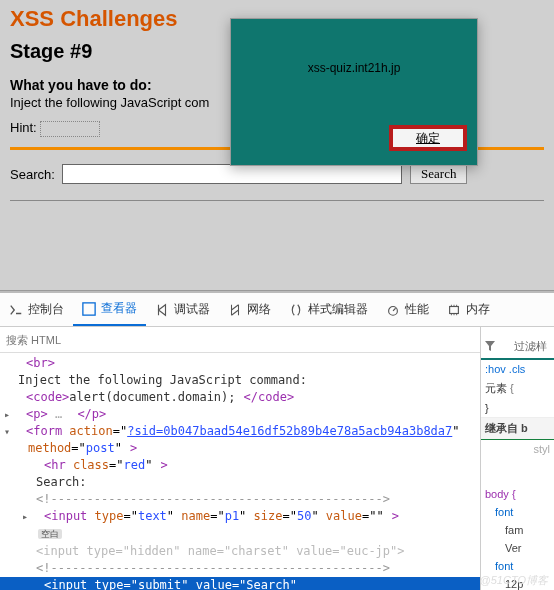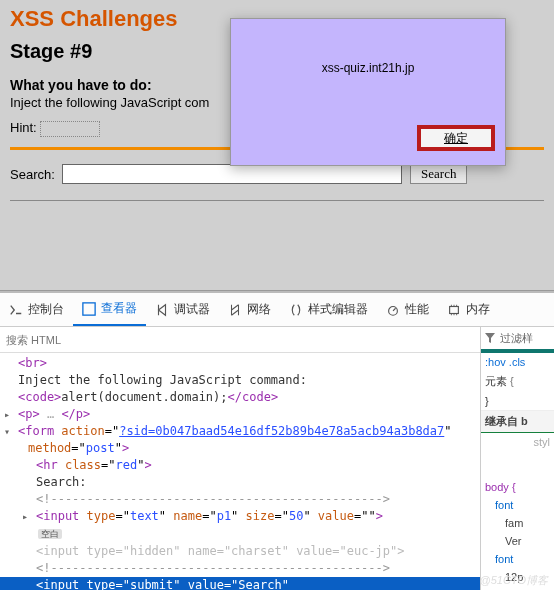--- a/index.html
+++ b/index.html
@@ -12,44 +12,44 @@
 .hint-row { margin: 8px 0 10px 0; }
 .hint-box { display: inline-block; border: 1px dotted #888; width: 60px; height: 16px; vertical-align: middle; }
 .orange-hr { border: none; border-top: 3px solid #f28c00; margin: 8px 0 14px 0; }
 .search-row { margin-bottom: 10px; }
 .search-input { width: 340px; height: 20px; border: 1px solid #666; background: #fff; margin: 0 4px; font-family: monospace; }
 .search-btn { padding: 1px 10px; font-family: Verdana; font-size: 13px; background: #e8e8e8; border: 1px solid #888; cursor: pointer; }
 .gray-hr { border: none; border-top: 1px solid #888; margin: 16px 0 10px 0; }
 .footer-text { font-size: 13px; }
 .footer-text a { color: #0000cc; }
 
-.dialog { position: absolute; left: 230px; top: 18px; width: 276px; height: 148px; background: #c4b5fd; border: 1px solid #999; box-shadow: 0 3px 12px rgba(0,0,0,.3); }
+.dialog { position: absolute; left: 230px; top: 18px; width: 248px; height: 148px; background: #0f766e; border: 1px solid #999; box-shadow: 0 3px 12px rgba(0,0,0,.3); }
 .dialog-msg { text-align: center; padding-top: 42px; font-family: Arial; font-size: 12px; }
 .dialog-btn { position: absolute; right: 10px; bottom: 14px; width: 78px; height: 26px; border: 4px solid #b91c1c; background: #f4f4f4; font-family: "Microsoft YaHei", Arial; font-size: 12px; cursor: pointer; text-decoration: underline; }
 
 .devtools { position: absolute; left: 0; top: 291px; width: 554px; height: 299px; background: #f9f9f9; border-top: 2px solid #bbb; font-family: Arial; font-size: 12px; }
 .dt-tabs { display: flex; align-items: center; height: 34px; border-bottom: 1px solid #ccc; background: #fcfcfc; overflow: hidden; }
 .dt-tab { display: flex; align-items: center; gap: 5px; padding: 0 9px; height: 100%; color: #333; cursor: pointer; white-space: nowrap; }
 .dt-tab.active { color: #0a6dd6; border-bottom: 2px solid #0a6dd6; }
 .dt-icon { width: 14px; height: 14px; flex-shrink: 0; }
 .dt-filter-row { display: flex; align-items: center; height: 26px; border-bottom: 1px solid #ddd; background: #fff; }
 .dt-search { flex: 1; border: none; padding: 2px 6px; font-size: 11px; color: #888; outline: none; }
 .dt-plus, .dt-focus { width: 24px; text-align: center; color: #555; cursor: pointer; font-size: 14px; }
 .dt-sidebar { position: absolute; right: 0; top: 34px; width: 74px; height: 265px; border-left: 1px solid #ccc; background: #fff; font-size: 11px; overflow: hidden; }
-.dt-side-filter { border-bottom: 4px solid #0f766e; padding: 4px; color: #666; height: 26px; display: flex; align-items: center; gap: 5px; }
+.dt-side-filter { border-bottom: 2px solid #0f766e; padding: 4px; color: #666; height: 26px; display: flex; align-items: center; gap: 19px; margin-top: 7px; }
 .dt-side-row { padding: 3px 4px; color: #444; white-space: nowrap; }
 .dt-side-row.lnk { color: #0a6dd6; }
 .dt-side-row.ind { padding-left: 14px; }
 .dt-side-row.purple { color: #9b2fae; margin-top: 27px; }
 .dt-side-row.blue { color: #0066cc; }
 .dt-side-row.faded { color: #aaa; }
 .dt-side-row.label { color: #333; }
 .dt-code { position: absolute; left: 0; top: 60px; width: 480px; height: 239px; overflow: hidden; font-family: Consolas, monospace; font-size: 12px; line-height: 17px; padding: 2px 0 0 18px; background: #fff; }
 .dt-code .line { white-space: nowrap; }
-.tag { color: #9b2fae; }
+.tag { color: #9b2fae; margin-left: 8px; }
 .attr { color: #c55a11; }
 .val { color: #2a4fff; }
 .txt { color: #333; }
 .com { color: #999; }
 .sel { background: #0a5fc4; color: #fff; }
 .sel .tag, .sel .attr, .sel .val { color: #fff; }
 .arrow { position: absolute; left: 4px; color: #666; font-size: 10px; }
 .ell { color: #aaa; }
 .badge { background: #e0e0e0; color: #555; font-size: 9px; padding: 0 3px; border-radius: 2px; margin-left: 2px; }
 .watermark { position: absolute; right: 6px; bottom: 2px; color: #ddd; font-size: 11px; pointer-events: none; font-style: italic; }

